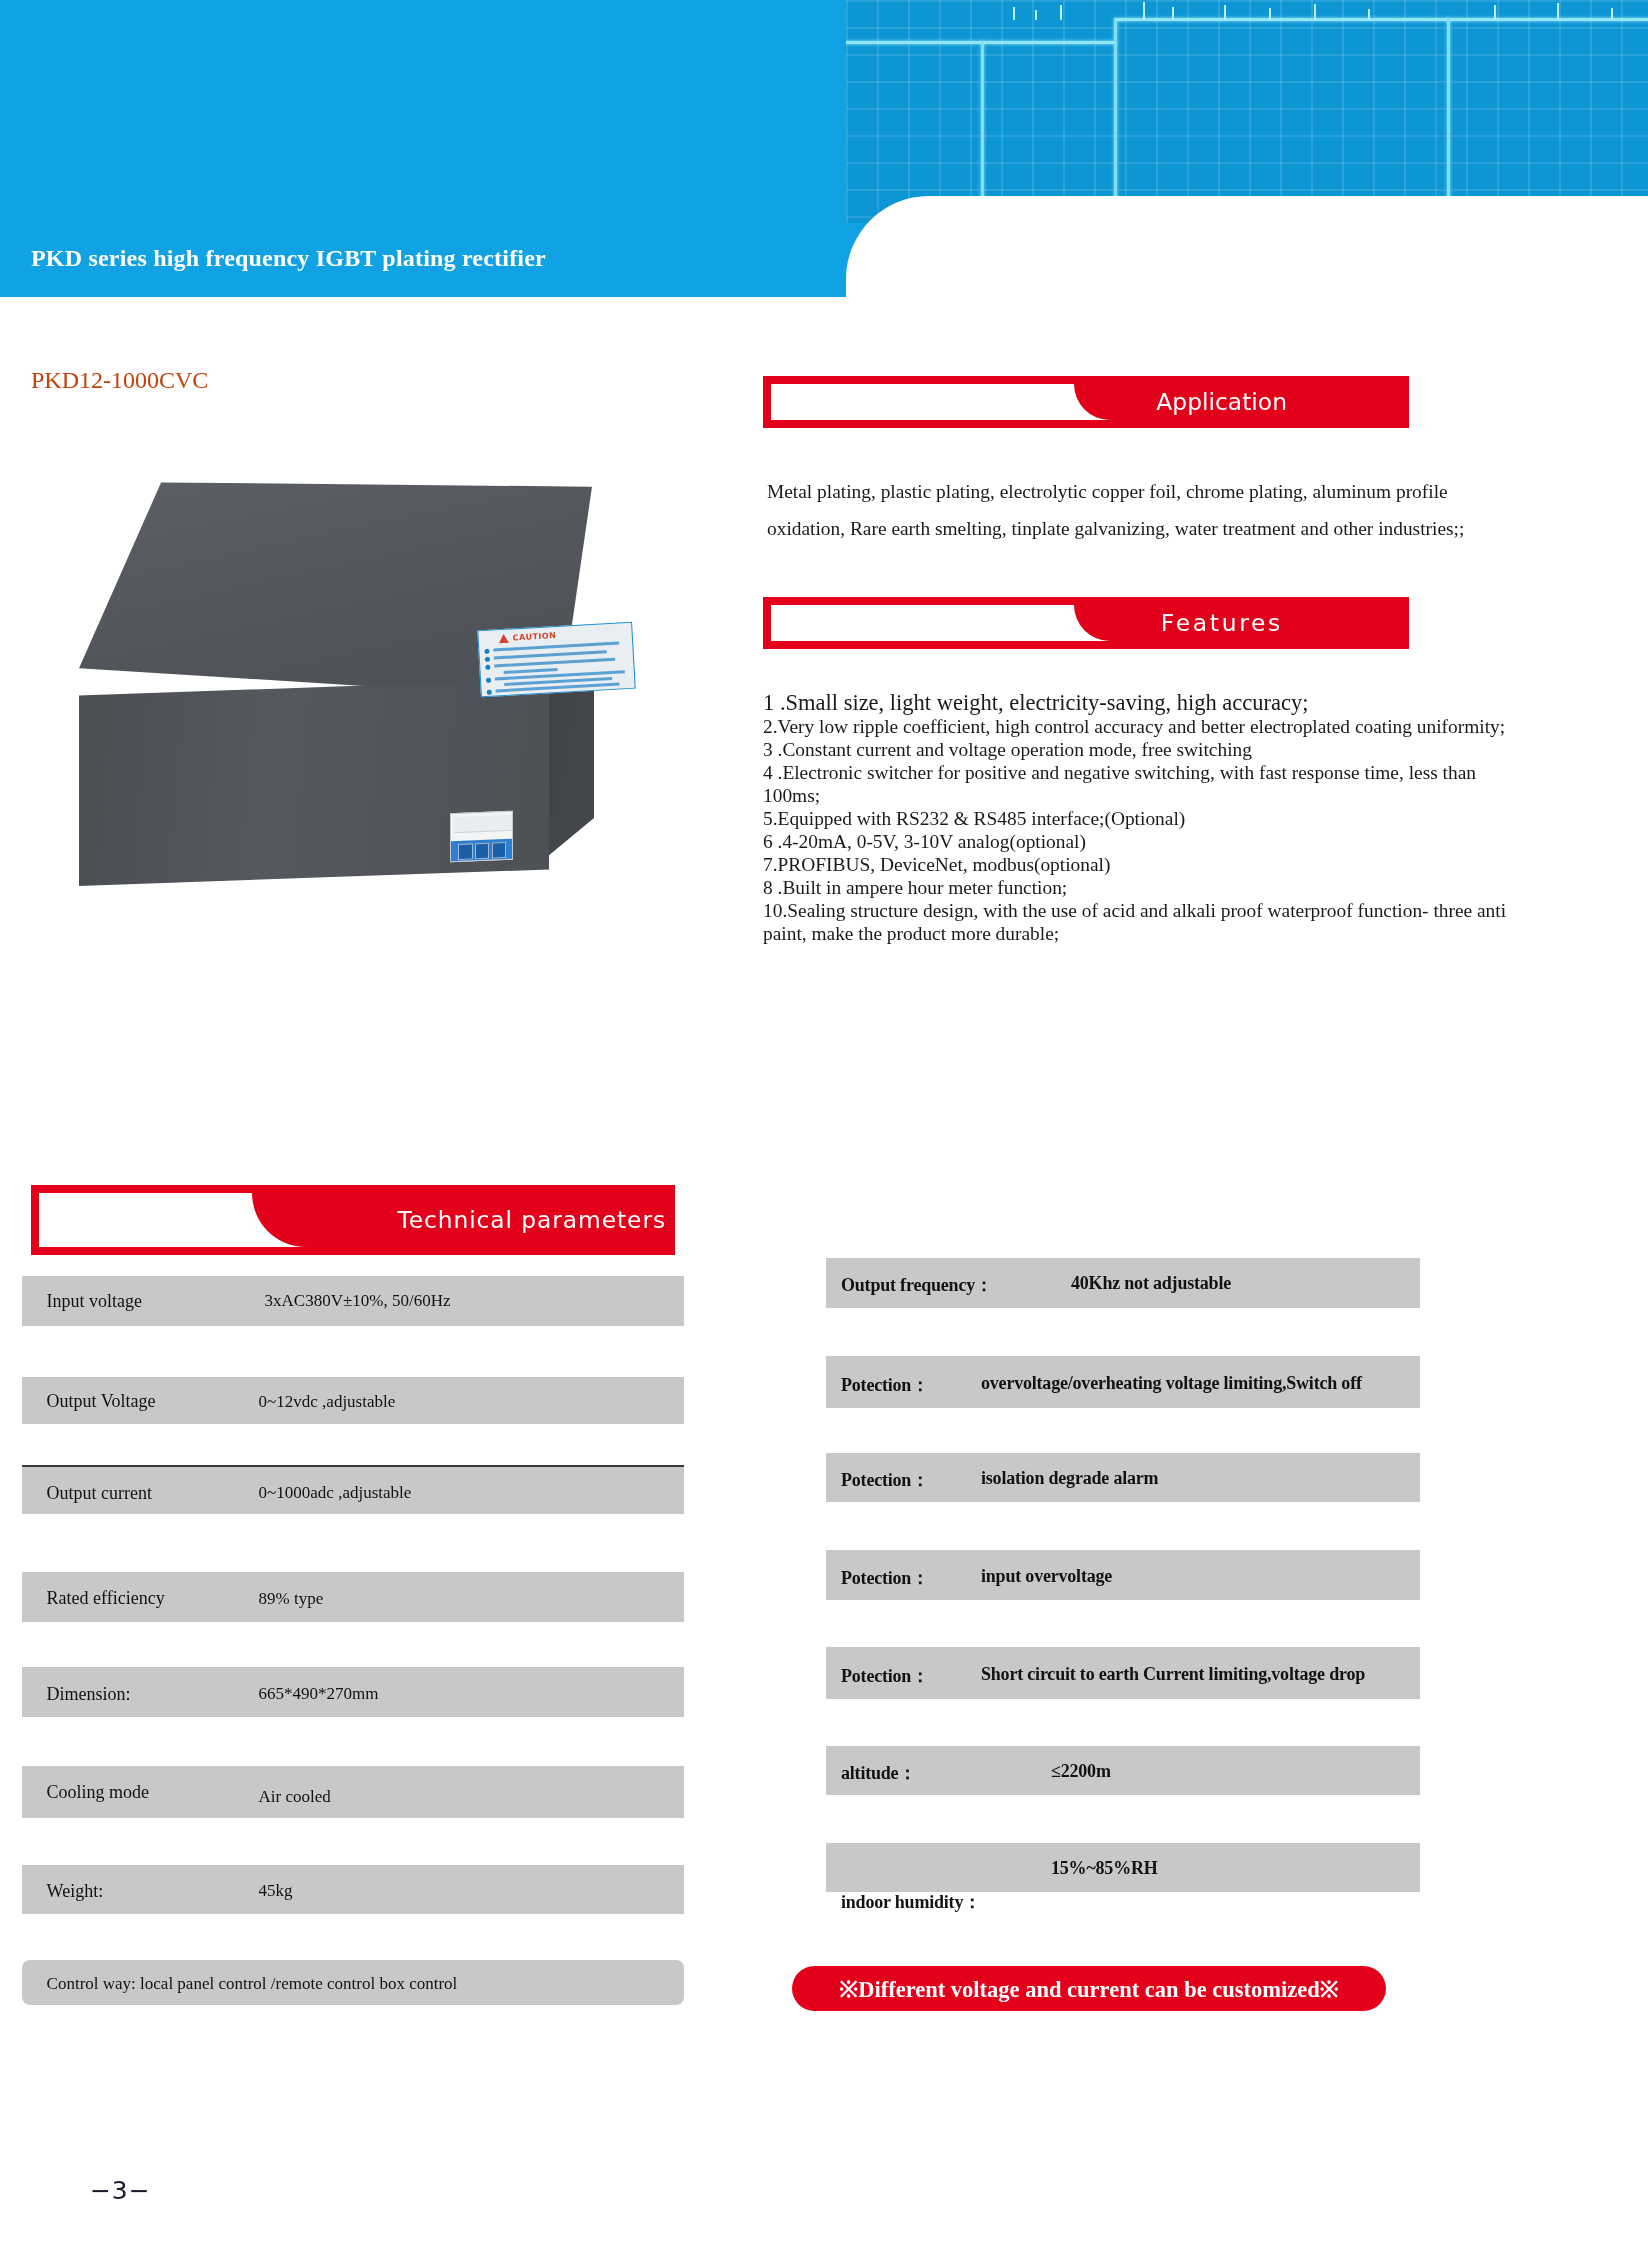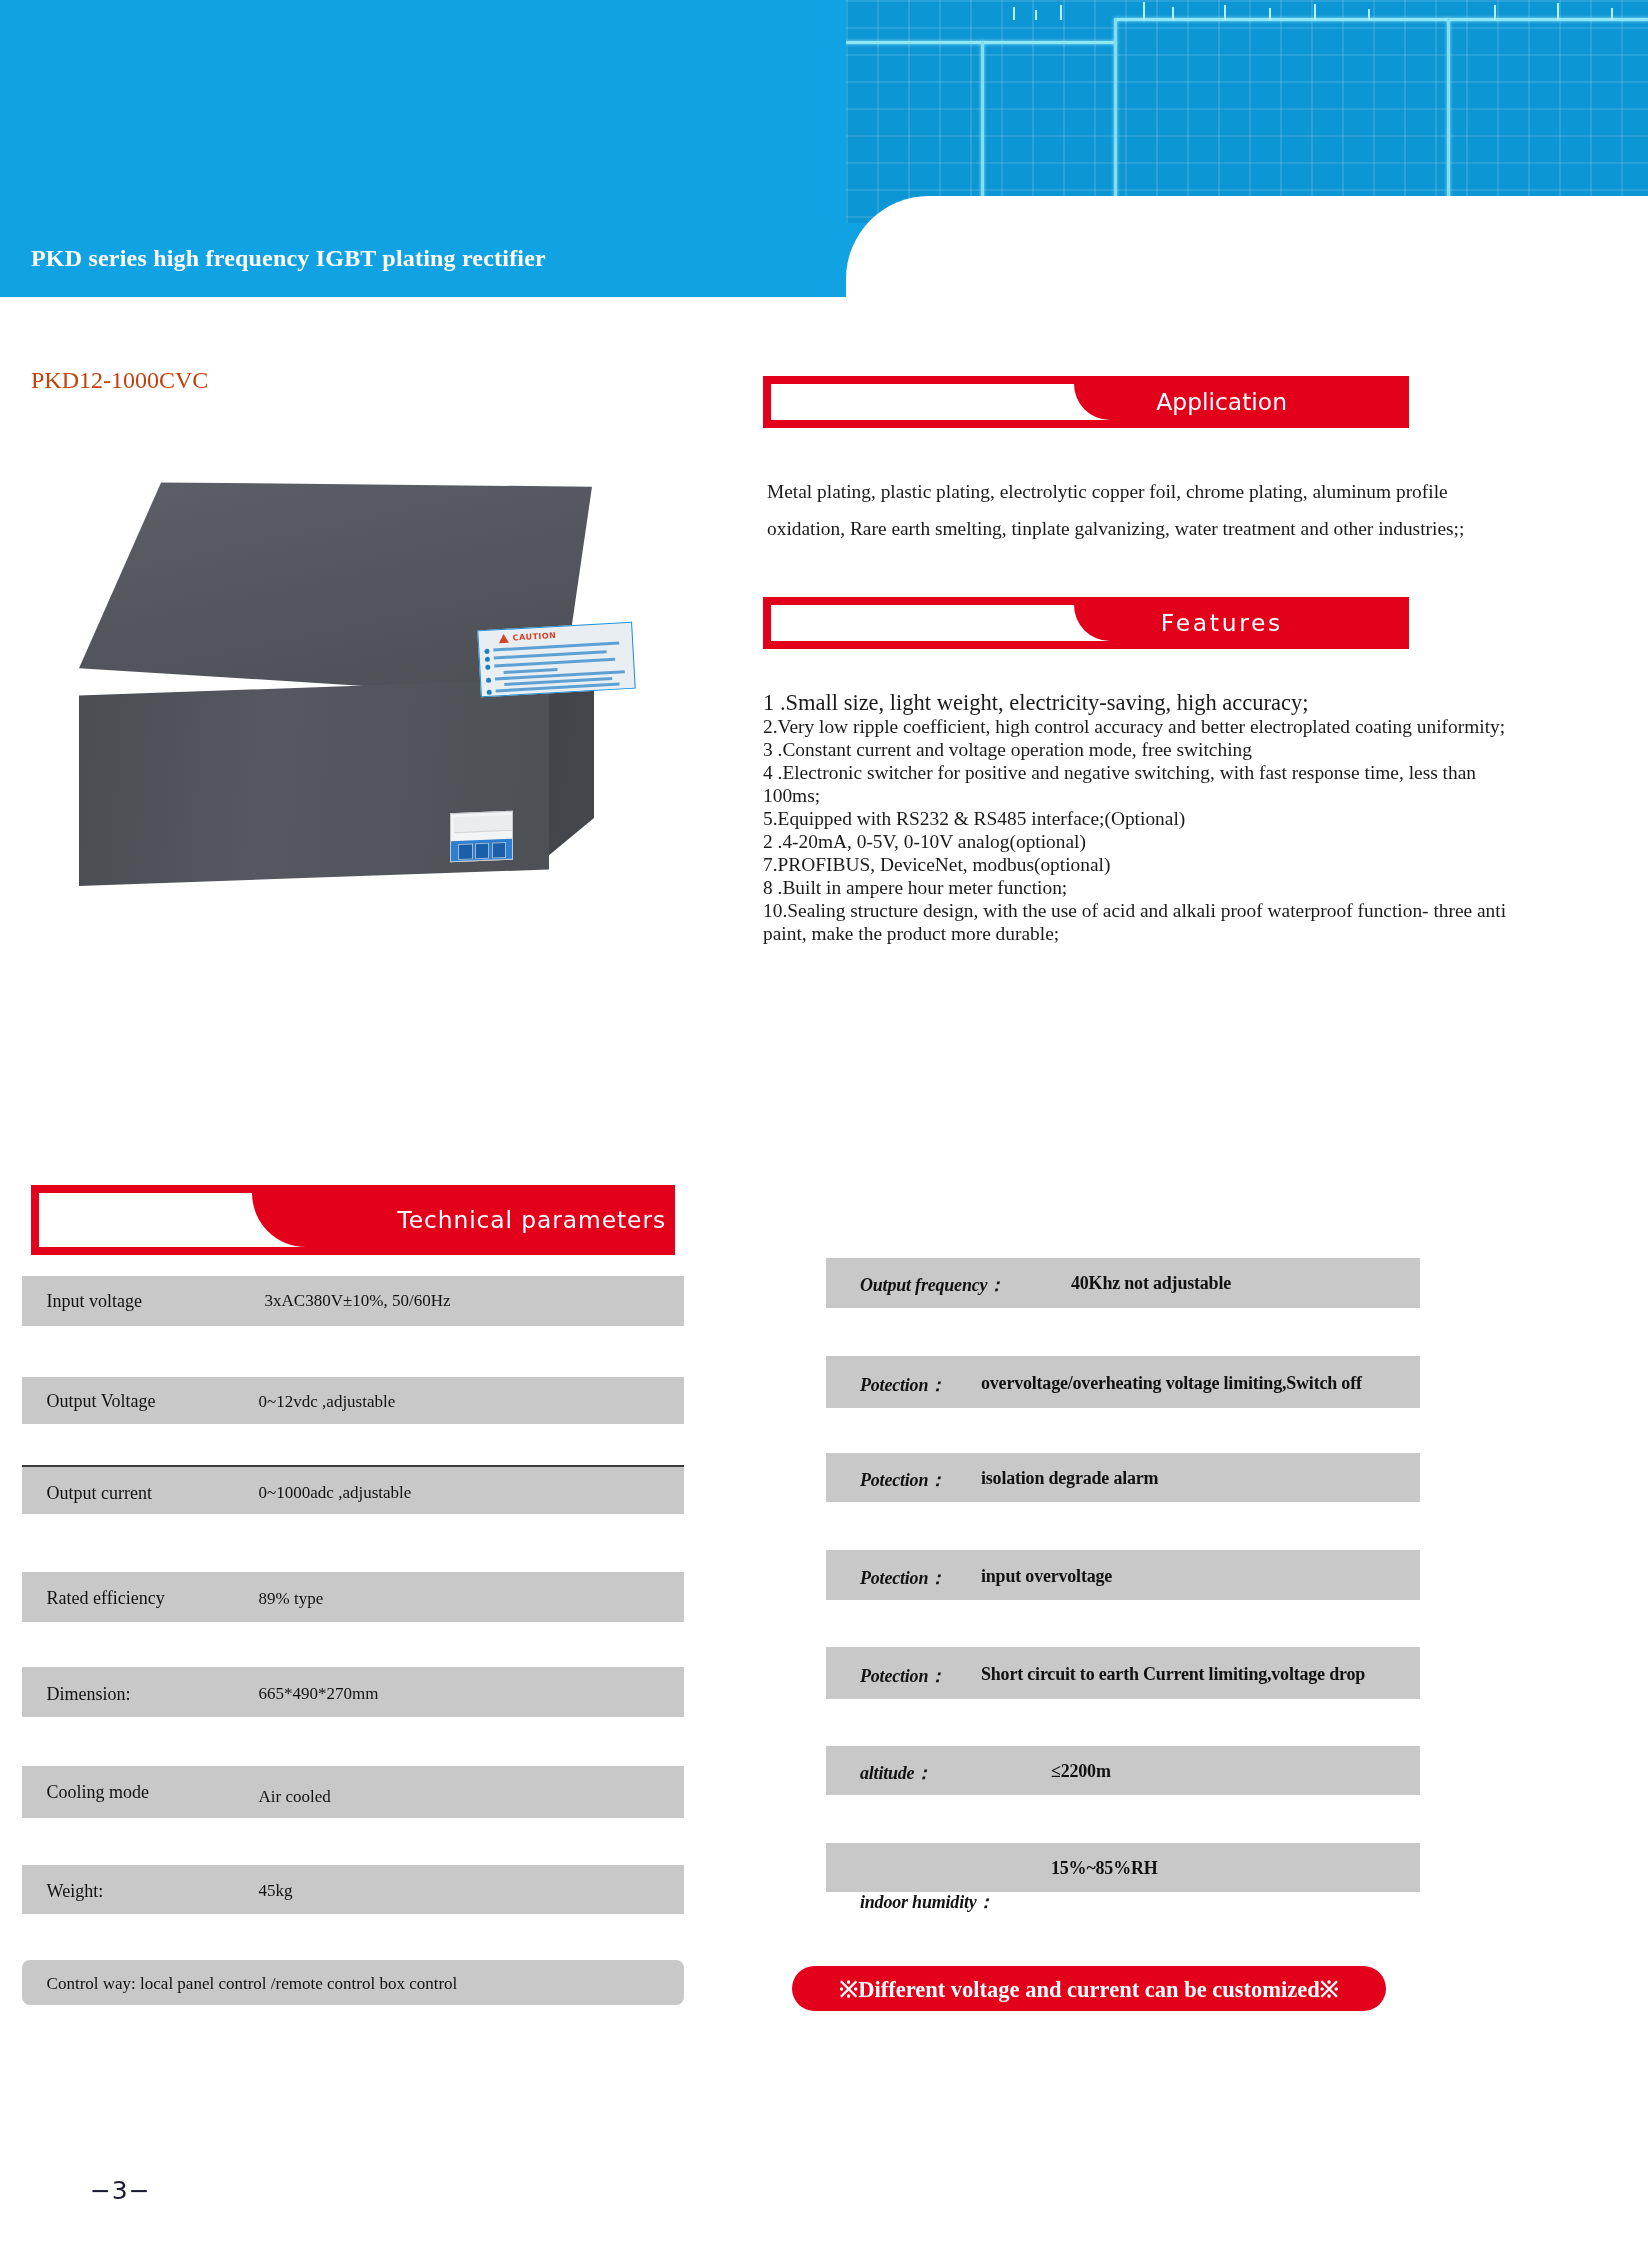--- a/index.html
+++ b/index.html
@@ -241,23 +241,22 @@
   .param-row .v {
     position:absolute;
     color:#121212;
     white-space:nowrap;
   }
   
   .tbl-left .param-row .k { left:25px; font-size:18px; }
   .tbl-left .param-row .v { font-size:17px; }
   
   .tbl-right .param-row .k {
-    left:34px; font-size:18px; font-weight:bold;
+    left:15px; font-size:18px; font-weight:bold;
     letter-spacing:-0.2px;
-    font-style:italic;
   }
   .tbl-right .param-row .v {
     font-size:18px; font-weight:bold; letter-spacing:-0.2px;
   }
 
   
   .custom-banner {
     position:absolute;
     left:792px; top:1966px;
     width:594px; height:45px;
@@ -358,21 +357,21 @@
   <div class="inner-white" style="width:371px;"></div>
   <div class="wedge" style="left:311px;"></div>
   <div class="sec-label" style="right:126px; letter-spacing:2.7px;">Features</div>
 </div>
 <div class="body-text feat-list" style="left:763px; top:691px;">
   <div><span class="big1">1 .Small size, light weight, electricity-saving, high accuracy;</span></div>
   <div>2.Very low ripple coefficient, high control accuracy and better electroplated coating uniformity;</div>
   <div>3 .Constant current and voltage operation mode, free switching</div>
   <div>4 .Electronic switcher for positive and negative switching, with fast response time, less than 100ms;</div>
   <div>5.Equipped with RS232 &amp; RS485 interface;(Optional)</div>
-  <div>2 .4-20mA, 0-5V, 0-10V analog(optional)</div>
+  <div>6 .4-20mA, 0-5V, 3-10V analog(optional)</div>
   <div>7.PROFIBUS, DeviceNet, modbus(optional)</div>
   <div>8 .Built in ampere hour meter function;</div>
   <div>10.Sealing structure design, with the use of acid and alkali proof waterproof function- three anti paint, make the product more durable;</div>
 </div>
 
 <div class="sec-bar" style="left:31px; top:1185px; width:644px; height:70px;">
   <div class="inner-white" style="width:279px;"></div>
   <div class="wedge" style="left:221px;"></div>
   <div class="sec-label" style="right:9px; letter-spacing:0.9px;">Technical parameters</div>
 </div>

